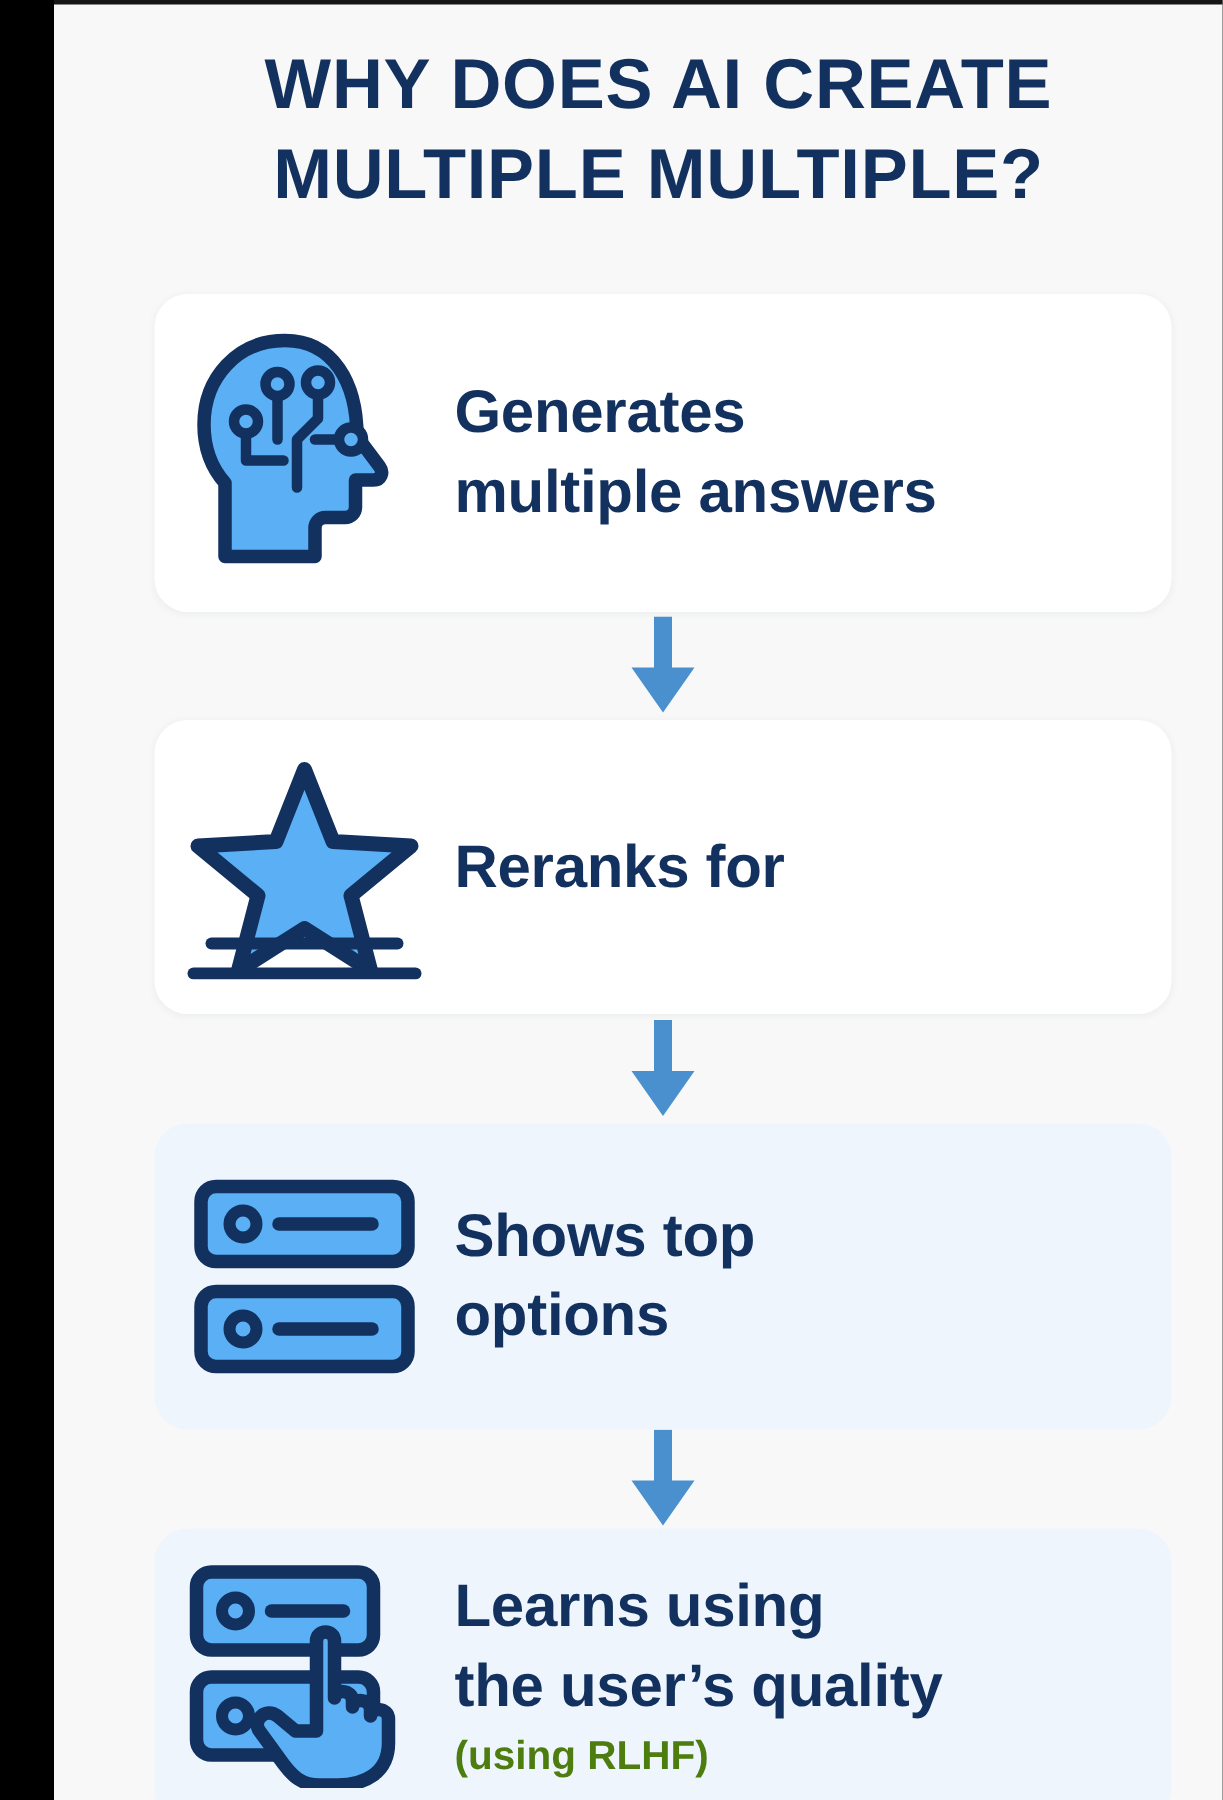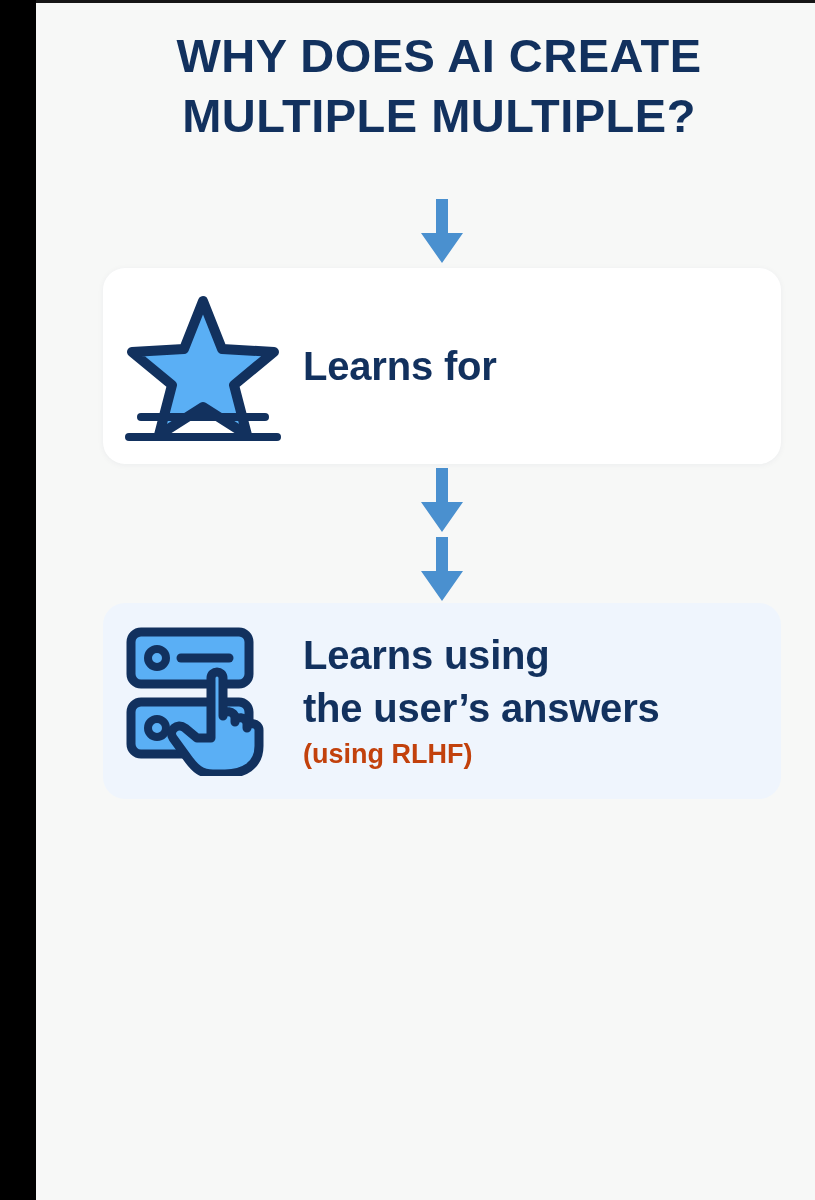--- a/index.html
+++ b/index.html
@@ -80,21 +80,21 @@
     font-size: 40px;
     font-weight: bold;
     line-height: 1.32;
     letter-spacing: -0.2px;
   }
   .card-text .l { display: block; }
   .card-sub {
     display: block;
     font-size: 27px;
     font-weight: bold;
-    color: #c2410c;
+    color: #4d7c0f;
     margin-top: 3px;
     letter-spacing: 0px;
   }
 
   .card1 { height: 212px; }
   .card2 { height: 196px; }
   .card3 { height: 204px; }
   .card4 { height: 196px; }
 
   .arrow-wrap {
@@ -115,65 +115,102 @@
   <div class="edge-top"></div>
   <div class="edge-right"></div>
 
   <div class="title">
     <span class="line">WHY DOES AI CREATE</span>
     <span class="line">MULTIPLE MULTIPLE?</span>
   </div>
 
   <div class="flow">
 
+    <div class="card white card1">
+      <div class="card-icon">
+        <svg width="150" height="162" viewBox="0 0 150 162" aria-hidden="true">
+          <path d="M62 6 C30 6 8 31 8 62 C8 80 14 92 22 101 L22 150 L82 150 L82 131 C82 127 85 124 89 124 L102 124 C106 124 109 121 109 117 L109 99 L121 99 C126 99 128 94 125 90 L110 70 C110 34 94 6 62 6 Z" fill="#5aaff5" stroke="#12315e" stroke-width="9" stroke-linejoin="round" stroke-linecap="round"></path>
+          <g fill="none" stroke="#12315e" stroke-width="7" stroke-linecap="round" stroke-linejoin="round">
+            <path d="M57 40 L57 72"></path>
+            <circle cx="57" cy="35" r="8" fill="#5aaff5"></circle>
+            <path d="M84 40 L84 58 L70 72 L70 104"></path>
+            <circle cx="84" cy="34" r="8" fill="#5aaff5"></circle>
+            <path d="M36 66 L36 86 L61 86"></path>
+            <circle cx="36" cy="60" r="8" fill="#5aaff5"></circle>
+            <path d="M82 72 L99 72"></path>
+            <circle cx="106" cy="72" r="8" fill="#5aaff5"></circle>
+          </g>
+        </svg>
+      </div>
+      <div class="card-text">
+        <span class="l">Generates</span>
+        <span class="l">multiple answers</span>
+      </div>
+    </div>
 
     <div class="arrow-wrap gap-a">
       <svg width="48" height="66" viewBox="0 0 48 66" aria-hidden="true">
         <path d="M18 0 H30 V34 H45 L24 64 L3 34 H18 Z" fill="#4a90cf"></path>
       </svg>
     </div>
 
     <div class="card white card2">
       <div class="card-icon">
         <svg width="160" height="150" viewBox="0 0 160 150" aria-hidden="true">
           <path d="M80 10 L99 58 L151 61 L111 94 L124 144 L80 116 L36 144 L49 94 L9 61 L61 58 Z" fill="#5aaff5" stroke="#12315e" stroke-width="10" stroke-linejoin="round"></path>
           <line x1="18" y1="124" x2="142" y2="124" stroke="#12315e" stroke-width="8" stroke-linecap="round" transform="translate(0,2)"></line>
           <line x1="6" y1="146" x2="154" y2="146" stroke="#12315e" stroke-width="8" stroke-linecap="round"></line>
         </svg>
       </div>
       <div class="card-text">
-        <span class="l">Learns for</span>
+        <span class="l">Reranks for</span>
       </div>
     </div>
 
     <div class="arrow-wrap gap-b">
       <svg width="48" height="66" viewBox="0 0 48 66" aria-hidden="true">
         <path d="M18 0 H30 V34 H45 L24 64 L3 34 H18 Z" fill="#4a90cf"></path>
       </svg>
     </div>
 
+    <div class="card tint card3">
+      <div class="card-icon">
+        <svg width="150" height="132" viewBox="0 0 150 132" aria-hidden="true">
+          <rect x="6" y="6" width="138" height="50" rx="10" fill="#5aaff5" stroke="#12315e" stroke-width="9"></rect>
+          <circle cx="34" cy="31" r="9" fill="none" stroke="#12315e" stroke-width="8"></circle>
+          <line x1="58" y1="31" x2="120" y2="31" stroke="#12315e" stroke-width="9" stroke-linecap="round"></line>
+          <rect x="6" y="76" width="138" height="50" rx="10" fill="#5aaff5" stroke="#12315e" stroke-width="9"></rect>
+          <circle cx="34" cy="101" r="9" fill="none" stroke="#12315e" stroke-width="8"></circle>
+          <line x1="58" y1="101" x2="120" y2="101" stroke="#12315e" stroke-width="9" stroke-linecap="round"></line>
+        </svg>
+      </div>
+      <div class="card-text">
+        <span class="l">Shows top</span>
+        <span class="l">options</span>
+      </div>
+    </div>
 
     <div class="arrow-wrap gap-c">
       <svg width="48" height="66" viewBox="0 0 48 66" aria-hidden="true">
         <path d="M18 0 H30 V34 H45 L24 64 L3 34 H18 Z" fill="#4a90cf"></path>
       </svg>
     </div>
 
     <div class="card tint card4">
       <div class="card-icon">
         <svg width="156" height="150" viewBox="0 0 156 150" aria-hidden="true">
           <rect x="6" y="6" width="118" height="52" rx="10" fill="#5aaff5" stroke="#12315e" stroke-width="9"></rect>
           <circle cx="32" cy="32" r="9" fill="none" stroke="#12315e" stroke-width="8"></circle>
           <line x1="56" y1="32" x2="104" y2="32" stroke="#12315e" stroke-width="9" stroke-linecap="round"></line>
           <rect x="6" y="76" width="118" height="52" rx="10" fill="#5aaff5" stroke="#12315e" stroke-width="9"></rect>
           <circle cx="32" cy="102" r="9" fill="none" stroke="#12315e" stroke-width="8"></circle>
           <path d="M86 52 C86 44 98 44 98 52 L98 90 C98 84 110 84 110 92 L110 96 C110 90 122 90 122 98 L122 102 C122 96 134 96 134 104 L134 120 C134 140 118 148 100 148 L88 148 C76 148 70 142 64 134 L48 112 C43 105 52 96 60 102 L72 112 L86 112 Z" fill="#5aaff5" stroke="#12315e" stroke-width="9" stroke-linejoin="round" stroke-linecap="round"></path>
         </svg>
       </div>
       <div class="card-text">
         <span class="l">Learns using</span>
-        <span class="l">the user’s answers</span>
+        <span class="l">the user’s quality</span>
         <span class="card-sub">(using RLHF)</span>
       </div>
     </div>
 
   </div>
 </div>
 
 </body></html>

